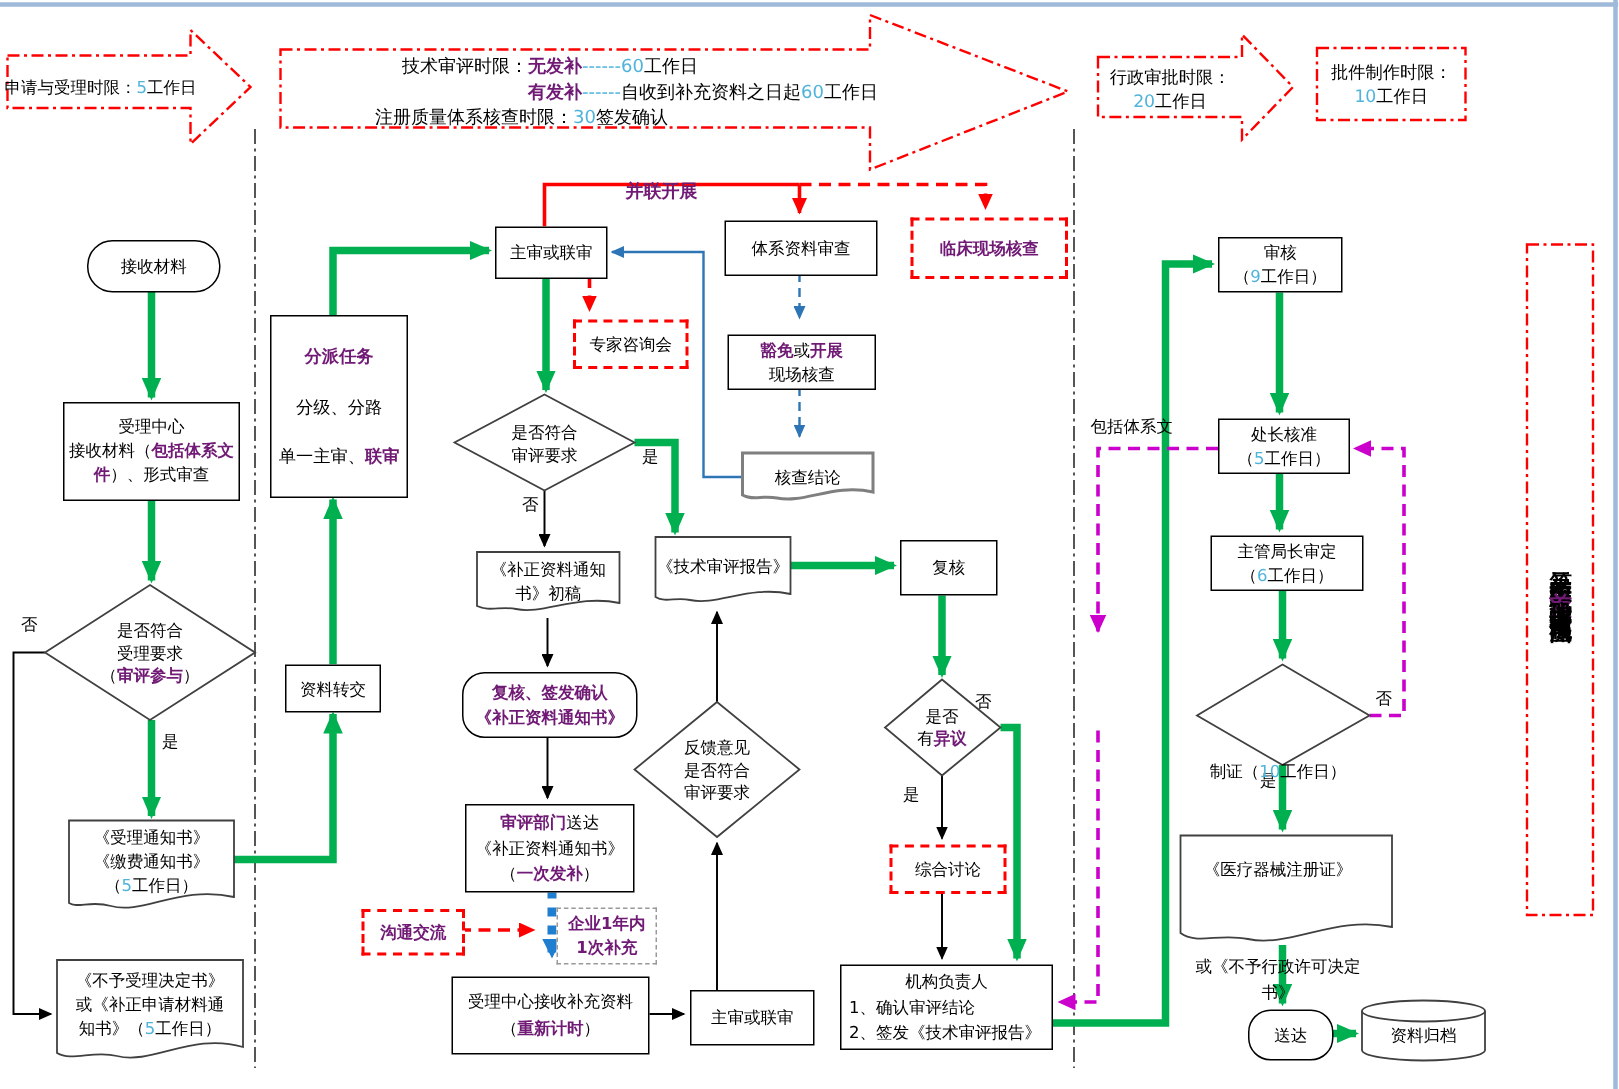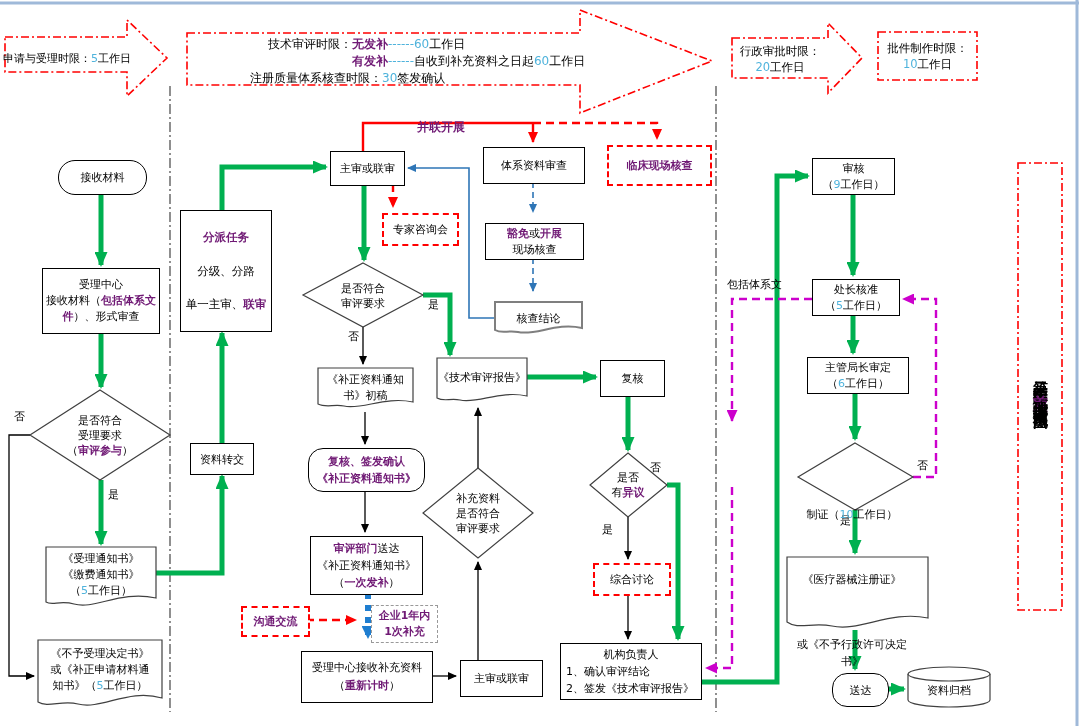--- a/index.html
+++ b/index.html
@@ -252,21 +252,21 @@
 
 <div class="txt box" style="left:301px;top:651px;width:130px;height:50px;line-height:18px;">
   <span class="row">受理中心接收补充资料</span>
   <span class="row"><span>（</span><span class="red">重新计时</span><span>）</span></span>
 </div>
 <div class="txt box" style="left:460px;top:660px;width:81px;height:35px;">
       <span>主审或联审</span>
     </div>
 
 <div class="txt" style="left:423px;top:490px;width:110px;height:46px;">
-  <span class="row">补充资料</span>
+  <span class="row">反馈意见</span>
   <span class="row">是否符合</span>
   <span class="row">审评要求</span>
 </div>
 
 <div class="txt nowrap" style="left:439px;top:364px;width:86px;height:26px;">
       <span>《技术审评报告》</span>
     </div>
 <div class="txt box" style="left:600px;top:360px;width:63px;height:35px;">
       <span>复核</span>
     </div>

